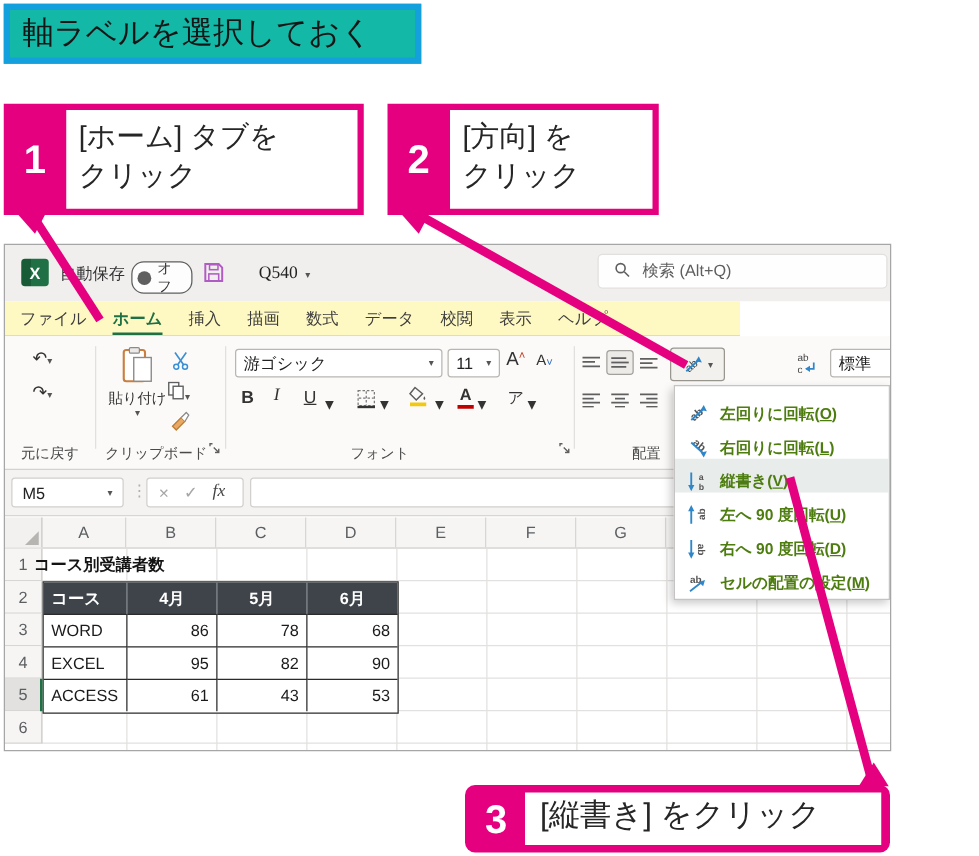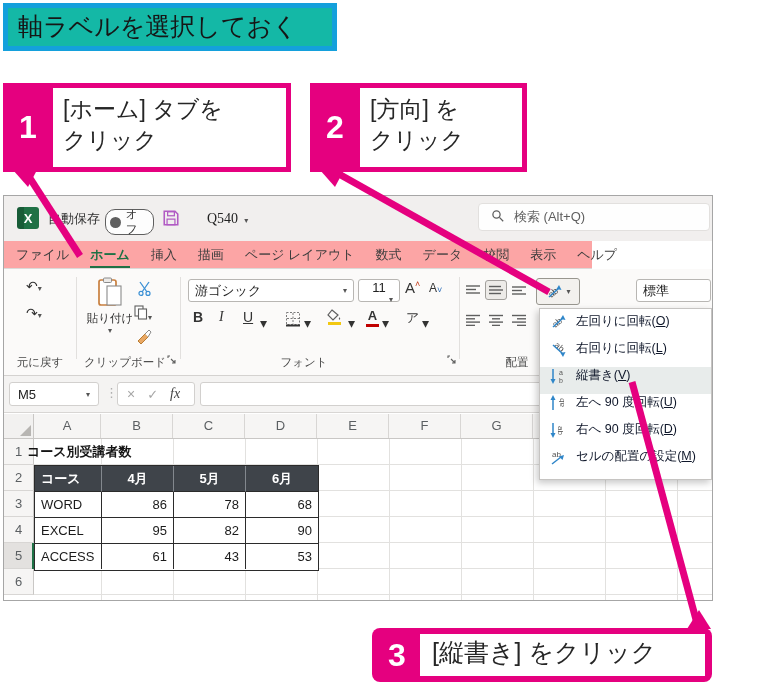--- a/index.html
+++ b/index.html
@@ -33,21 +33,21 @@
   #autosave-toggle { left:101px; top:13px; width:49px; height:19px; border:1.5px solid #5f5f5f;
     border-radius:10px; background:#fdfdfd; display:flex; align-items:center; padding:12px 4px; gap:5px; }
   #autosave-toggle .knob { width:11px; height:11px; border-radius:50%; background:#5f5f5f; }
   #autosave-toggle .state { font-size:11.5px; color:#333; }
   #wbname { left:203px; top:0; height:45px; line-height:45px; font-size:14px; color:#222;font-family:Liberation Serif, serif; }
   .tiny-chev { font-size:8px; color:#555; margin-left:6px; }
   #searchbox { left:474px; top:7px; width:232px; height:28px; background:#fefefe;
     border:1px solid #e2e0de; border-radius:4px; display:flex; align-items:center; gap:9px;
     padding:0 12px; font-size:13px; color:#5e5e5e; }
 
-  #tabs { left:0; top:45px; width:588px; height:28px; background:#fca5a5;
+  #tabs { left:0; top:45px; width:588px; height:28px; background:#fef9c3;
     border-bottom:1px solid #dcdad8; display:flex; align-items:stretch; gap:21px; padding-left:12px; }
   .tab { font-size:13px; color:#3d3d3d; line-height:27px; white-space:nowrap; }
   .tab.active { color:#1e7145; border-bottom:2.5px solid #1e7145; font-weight:bold; }
 
   
   #ribbon { left:0; top:73px; width:708px; height:107px; background:#fbfaf9; border-bottom:1px solid #d4d2d0; }
   .grp-label { position:absolute; bottom:5px; font-size:11.5px; color:#4a4a4a; text-align:center; }
   .vsep { position:absolute; top:8px; width:1px; height:82px; background:#e2e0de; }
   .ghost { color:#9a9a9a; font-size:16px; }
   .combo { position:absolute; background:#fff; border:1px solid #b8b6b3; border-radius:3px;
@@ -97,21 +97,21 @@
   .tc.c3 { border-right:none; }
   .trow:last-child .tc { border-bottom:none; }
   .thead .tc { background:#3f444a; color:#fff; font-weight:bold; border-right:1px solid #83888e; border-bottom:1px solid #2b2b2b; }
   .thead .tc.c3 { border-right:none; }
   .tc.num { text-align:right; }
   .tc.ctr { text-align:center; }
 
   
   #ormenu { left:535px; top:112px; width:173px; height:172px; background:#fff;
     border:1px solid #c6c4c2; box-shadow:-2px 3px 7px rgba(0,0,0,.22); z-index:10; padding:4px 0; }
-  .mitem { height:27px; display:flex; align-items:flex-start; gap:8px; padding:0 8px; font-size:12.5px; color:#0f172a; white-space:nowrap; }
+  .mitem { height:27px; display:flex; align-items:flex-end; gap:8px; padding:0 8px; font-size:12.5px; color:#4d7c0f; white-space:nowrap;font-weight:bold; }
   .mitem.hl { background:#e8eceb; }
   .mitem u { text-decoration:underline; }
   .mico { width:20px; height:18px; flex:0 0 20px; }
   svg text { font-family:"Liberation Sans","DejaVu Sans",sans-serif; }
 </style>
 </head>
 <body>
 
 <div id="stage">
 
@@ -141,21 +141,20 @@
             </svg></span>
         <span>検索 (Alt+Q)</span>
       </div>
     </div>
 
     <div id="tabs" class="abs">
       <span class="tab">ファイル</span>
       <span class="tab active">ホーム</span>
       <span class="tab">挿入</span>
       <span class="tab">描画</span>
-      <span class="tab">ページ レイアウト</span>
       <span class="tab">数式</span>
       <span class="tab">データ</span>
       <span class="tab">校閲</span>
       <span class="tab">表示</span>
       <span class="tab">ヘルプ</span>
     </div>
 
     <div id="ribbon" class="abs">
 
       <span class="rbtn ghost" style="left:22px;top:9px;">↶<span class="chev8">▾</span></span>
@@ -197,21 +196,21 @@
         <svg width="9" height="9" viewBox="0 0 9 9">
             <path d="M1 3 V1 H3 M4 4 L8 8 M8 5 V8 H5" fill="none" stroke="#5f5f5f" stroke-width="1.1"></path>
           </svg>
       </span>
       <span class="vsep" style="left:176px;"></span>
 
       <div class="combo" style="left:184px;top:10px;width:166px;">
         <span>游ゴシック</span>
           <span class="chev">▾</span>
       </div>
-      <div class="combo" style="left:354px;top:10px;width:42px;flex-direction:column;">
+      <div class="combo" style="left:354px;top:10px;width:42px;">
         <span>11</span>
           <span class="chev">▾</span>
       </div>
       <span class="rbtn" style="left:401px;top:10px;font-size:15px;"><span>A</span><span style="font-size:9px;color:#c43e1c;vertical-align:top;">˄</span></span>
       <span class="rbtn" style="left:425px;top:12px;font-size:12px;"><span>A</span><span style="font-size:9px;color:#2b6cb8;vertical-align:bottom;">˅</span></span>
 
       <span class="rbtn" style="left:189px;top:40px;font-weight:bold;">B</span>
       <span class="rbtn" style="left:215px;top:40px;font-style:italic;font-family:'Liberation Serif',serif;">I</span>
       <span class="rbtn" style="left:239px;top:40px;text-decoration:underline;">U</span>
       <span class="rbtn chev8" style="left:256px;top:46px;">▾</span>
@@ -300,21 +299,21 @@
       <span class="grp-label" style="left:488px;width:50px;margin-top:44px;">配置</span>
 
       <span class="abs" style="left:632px;top:12px;">
         <svg width="20" height="20" viewBox="0 0 20 20">
             <text x="2" y="8" font-size="8" fill="#444">ab</text>
             <text x="2" y="17" font-size="8" fill="#444">c</text>
             <path d="M9 14 H15 V9" fill="none" stroke="#2f86c9" stroke-width="1.4"></path>
             <polygon points="12,11.5 12,16.5 8,14" fill="#2f86c9"></polygon>
           </svg>
       </span>
-      <div class="combo" style="left:632px;top:10px;width:75px;">
+      <div class="combo" style="left:660px;top:10px;width:75px;">
         <span>標準</span>
       </div>
     </div>
 
     <div id="fbar" class="abs">
       <div id="namebox" class="whitebox">
         <span>M5</span>
         <span class="chev8" style="margin-left:auto;">▾</span>
       </div>
       <span class="vdots">⋮</span>

